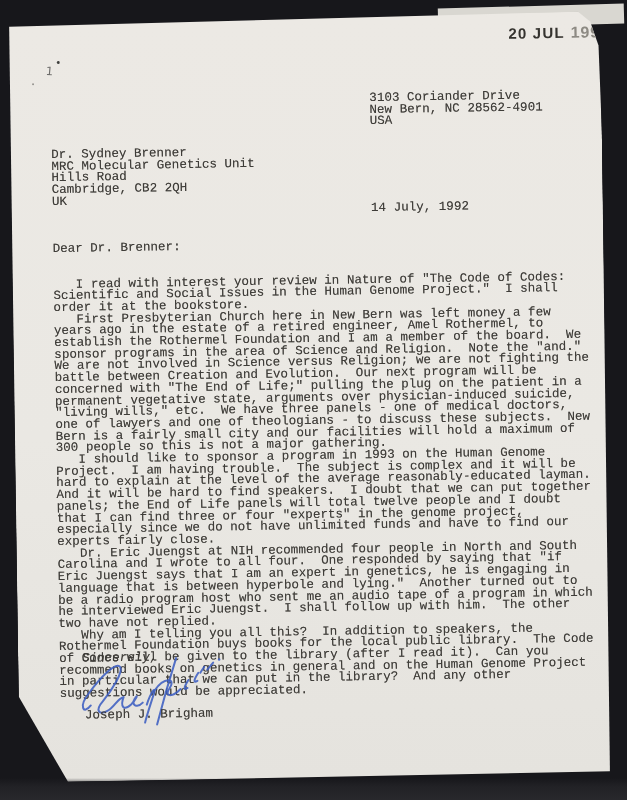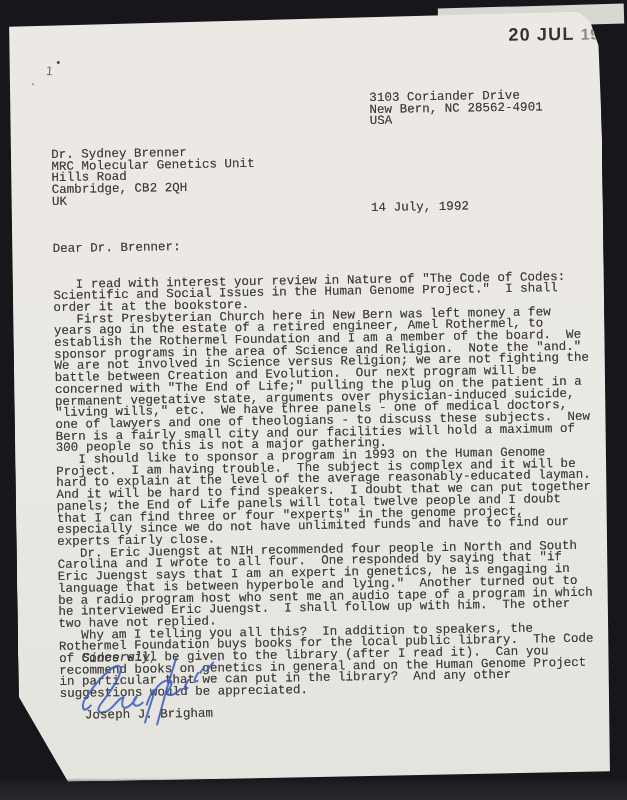--- a/index.html
+++ b/index.html
@@ -27,21 +27,21 @@
     box-shadow:0 0 16px rgba(0,0,0,0.6);
     clip-path:polygon(1px 6px,570px 0px,582px 10px,590px 34px,592px 120px,590px 760px,48px 762px,0px 676px);
     color:var(--ink,#3e3c38);
   }
   .mono{font-size:12.55px;line-height:11.7px;white-space:pre;letter-spacing:0;
         text-shadow:0 0 0.4px rgba(62,60,56,0.55);}
   .stamp{
     position:absolute;left:500px;top:12px;white-space:nowrap;
     font-family:"Liberation Sans","DejaVu Sans",sans-serif;font-weight:bold;
   }
-  .stamp .dm{font-size:18px;letter-spacing:1.2px;color:var(--stamp-ink,#35332f);}
+  .stamp .dm{font-size:15px;letter-spacing:1.2px;color:var(--stamp-ink,#35332f);}
   .stamp .yr{font-size:16px;letter-spacing:0.8px;color:var(--stamp-year,#8d8a83);margin-left:6px;font-weight:600;text-align:right;}
   .pencil-num{
     position:absolute;left:37px;top:44px;
     font-family:"DejaVu Sans",sans-serif;font-size:11.5px;color:var(--pencil,#6f6e6c);
     transform:rotate(6deg);
   }
   .pdot{position:absolute;border-radius:50%;}
   .pdot1{left:48px;top:41px;width:3px;height:3px;background:#3f3f3d;}
   .pdot2{left:23px;top:63px;width:2px;height:2px;background:#96948f;}
   .sender{position:absolute;left:360px;top:78px;}

